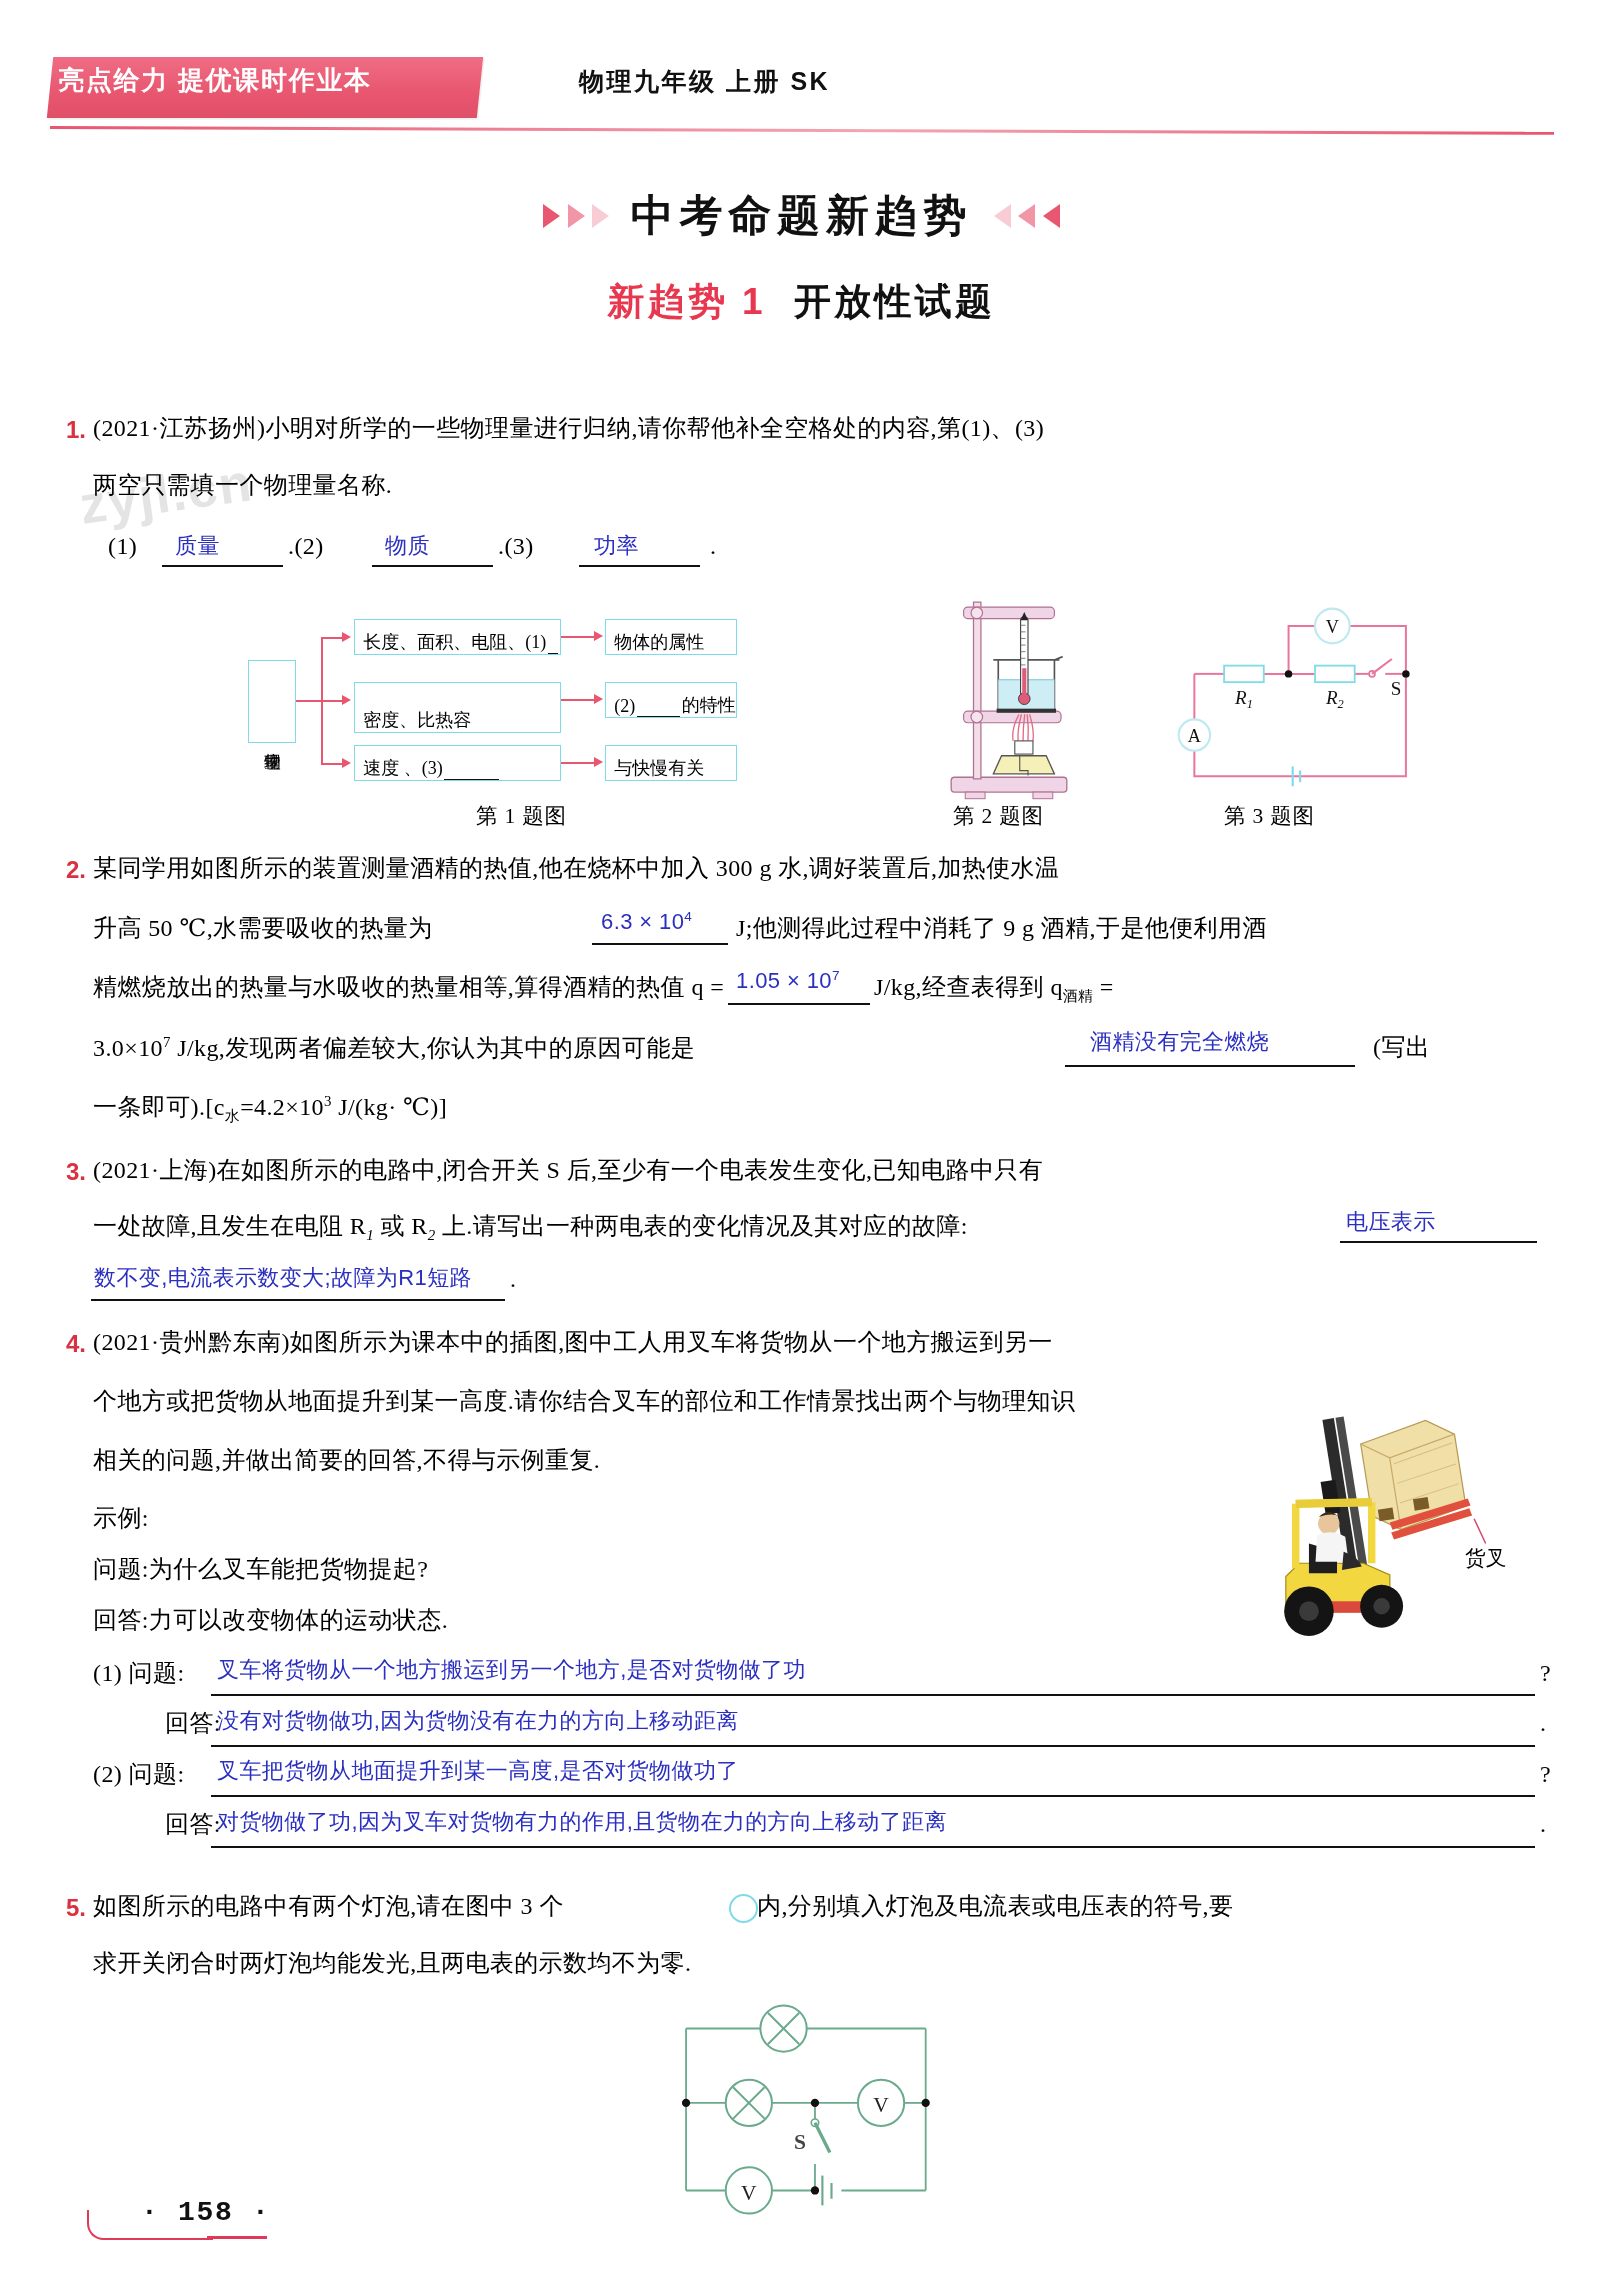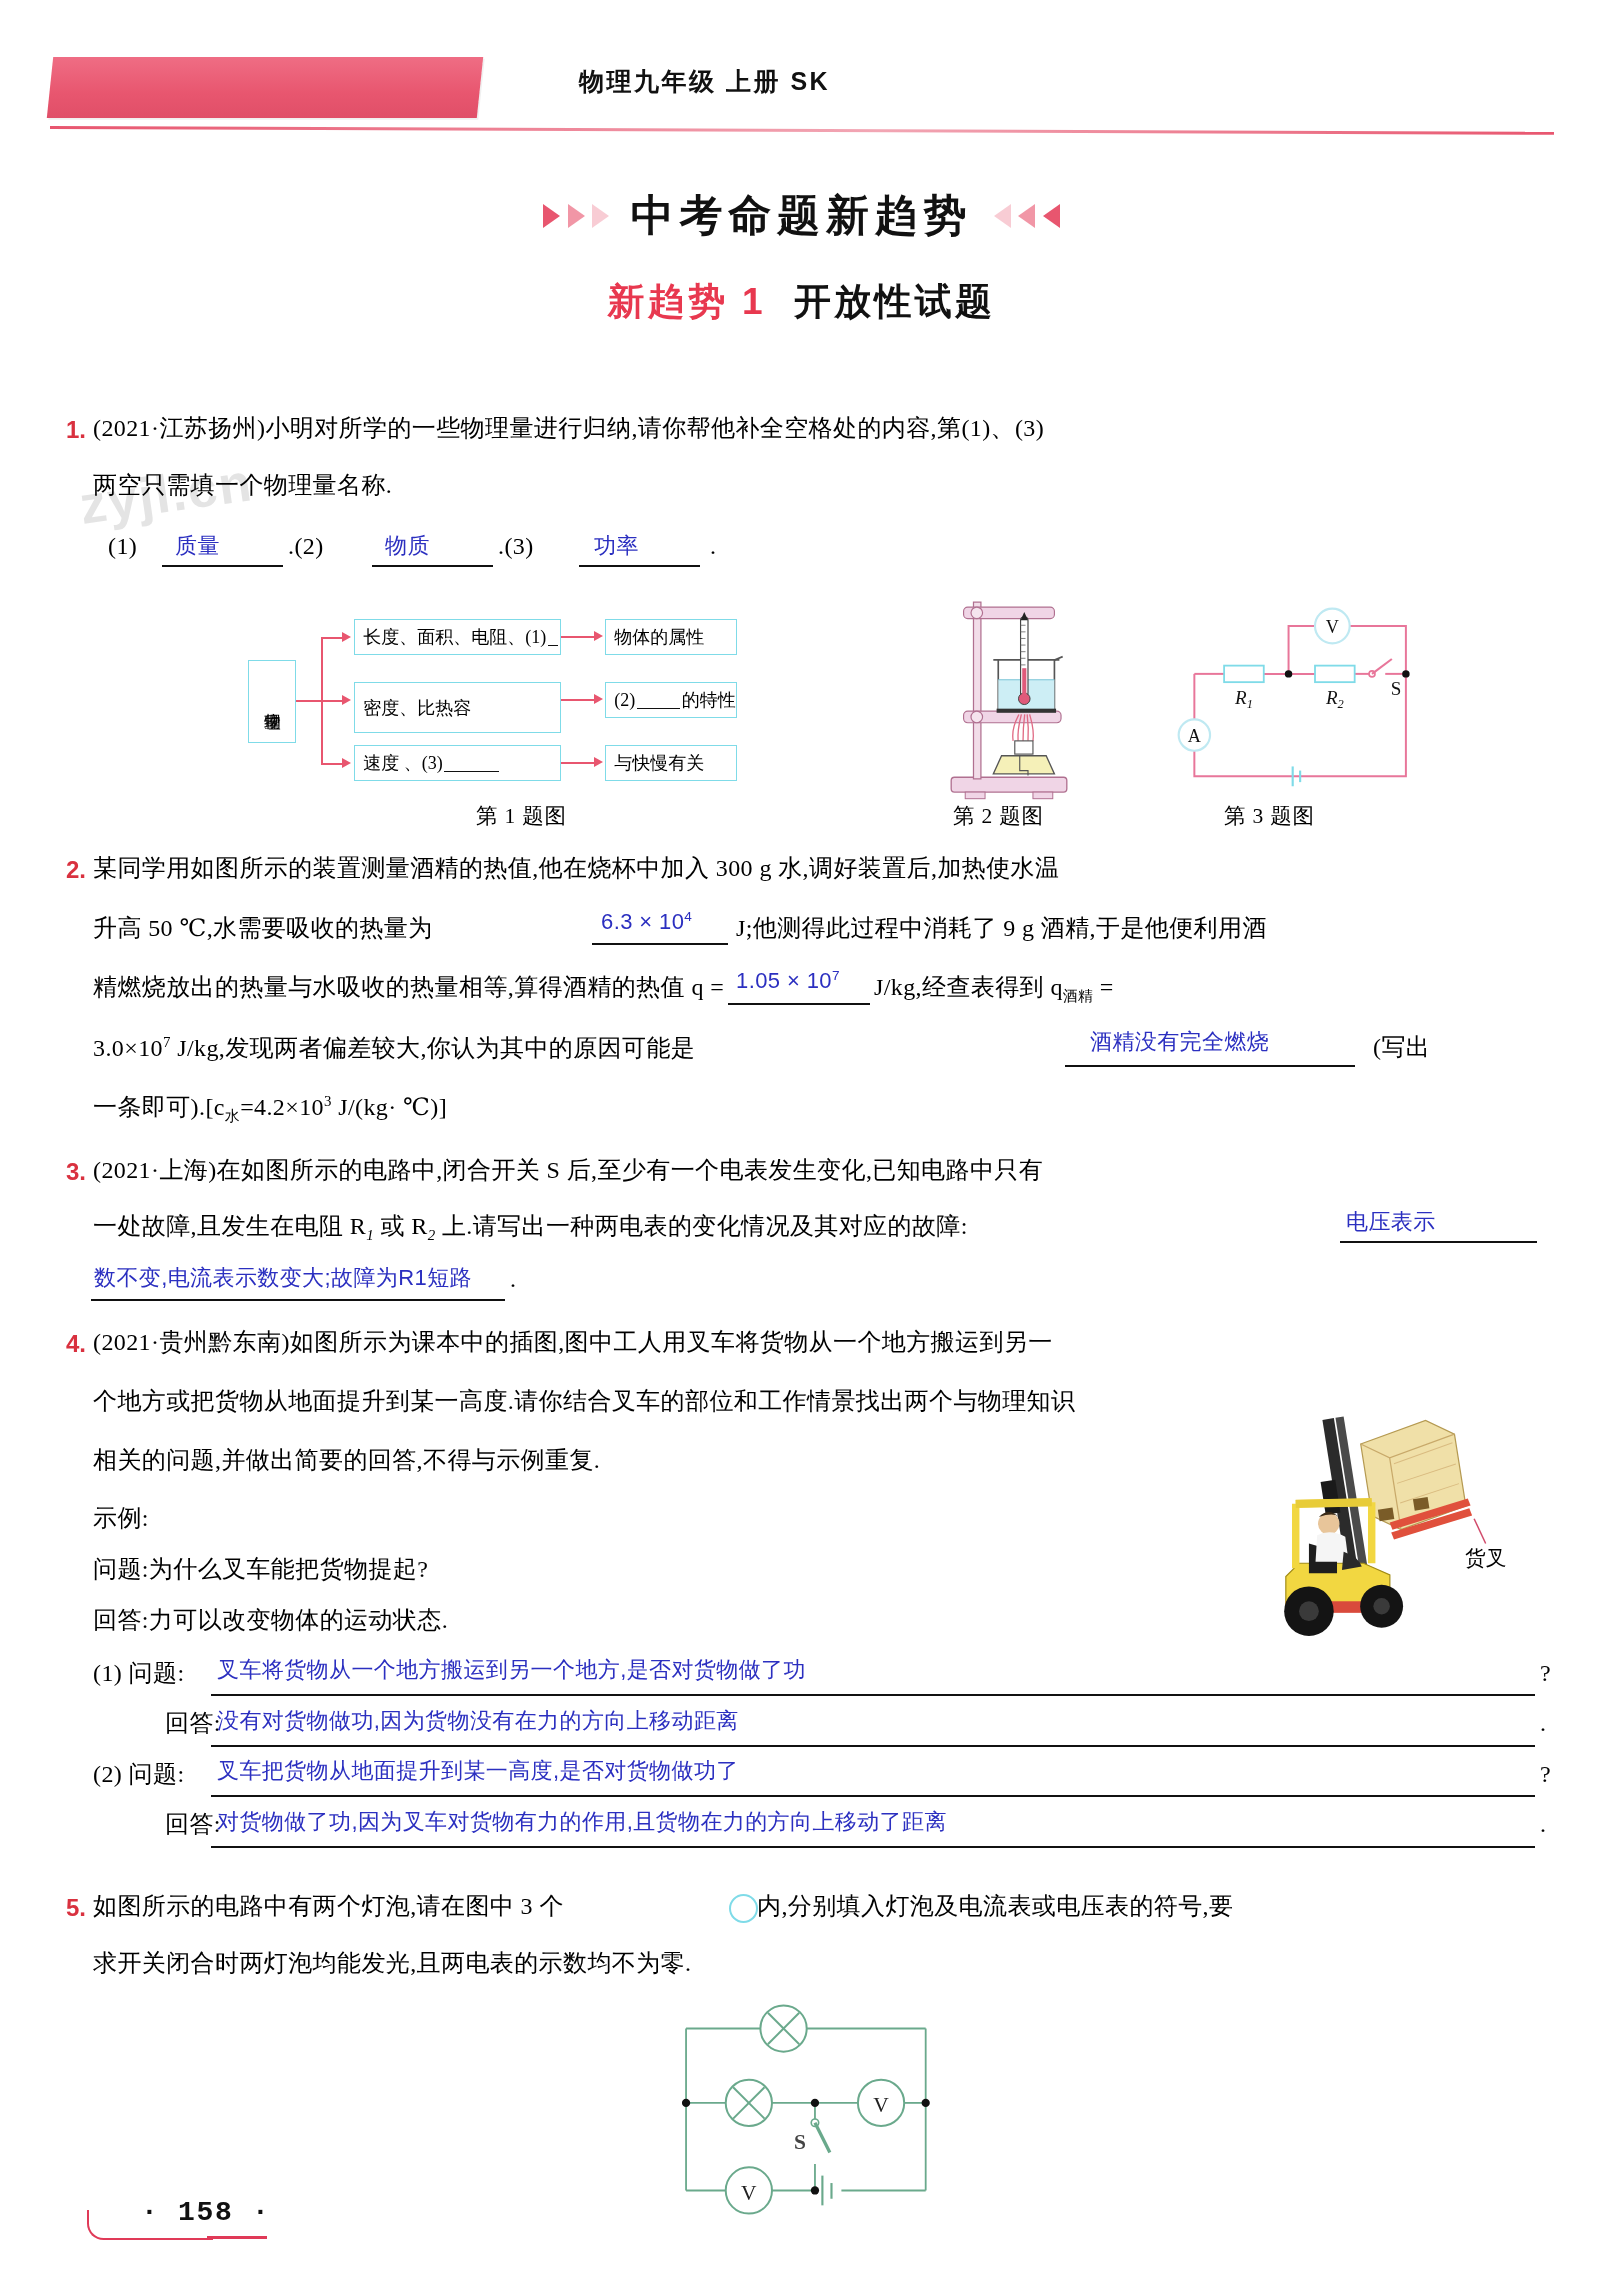--- a/index.html
+++ b/index.html
@@ -139,21 +139,21 @@
   .ital { font-style: italic; }
 
   
   .fig1 { position: absolute; left: 248px; top: 619px; width: 604px; height: 157px; }
   .fbox {
     position: absolute;
     border: 1.7px solid #7fdbe8;
     box-sizing: border-box;
     background: #fff;
     font-size: 18px;
-    display: flex; align-items: center;
+    display: flex; align-items: flex-end;
     padding-left: 8.3px;
     white-space: nowrap;
   }
   .fbox.ctr { justify-content: center; padding-left: 0; }
   .arrow-line { position: absolute; background: #e8566f; }
   .arrow-head {
     position: absolute;
     width: 0; height: 0;
     border-top: 5.8px solid transparent;
     border-bottom: 5.8px solid transparent;
@@ -229,20 +229,21 @@
     left: 207px; top: 2236px;
     width: 60px; height: 2.5px;
     background: #e03a58;
   }
 </style>
 </head>
 <body>
 
 <div class="header">
   <div class="header-tag"></div>
+  <div class="header-tag-text">亮点给力 提优课时作业本</div>
   <div class="header-title">物理九年级 上册 SK</div>
   <div class="header-rule"></div>
 </div>
 
 <div class="banner">
   <div class="tri-group">
     <div class="tri tri-r o1"></div>
     <div class="tri tri-r o2"></div>
     <div class="tri tri-r o3"></div>
   </div>

